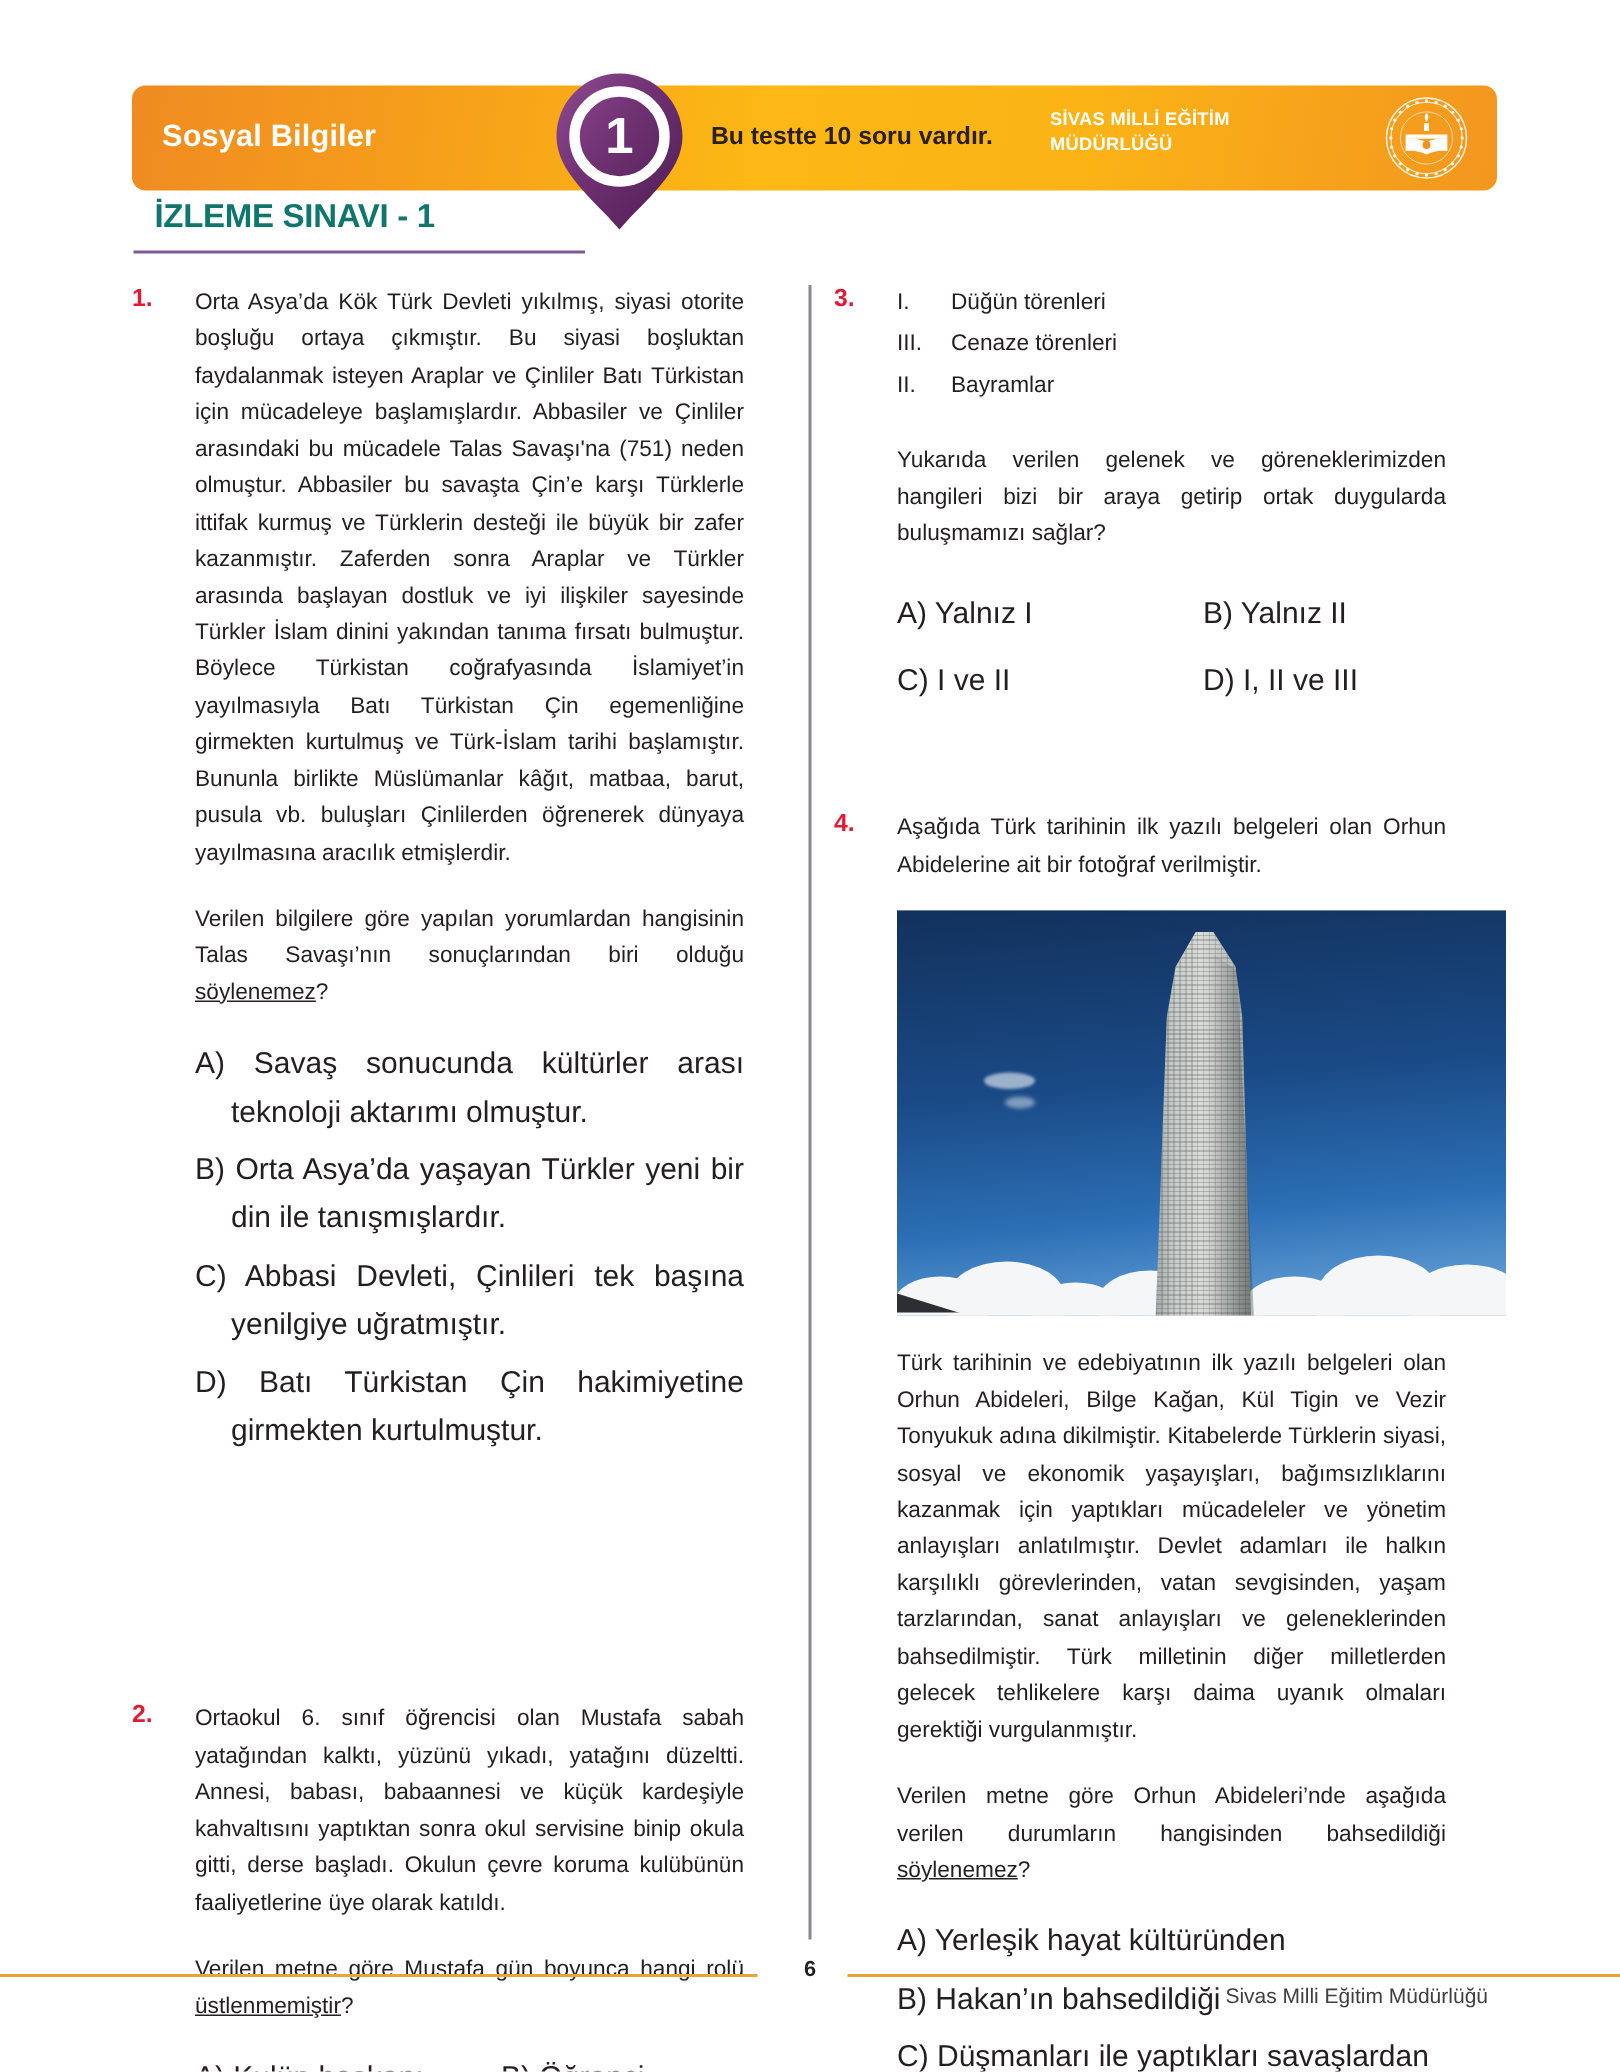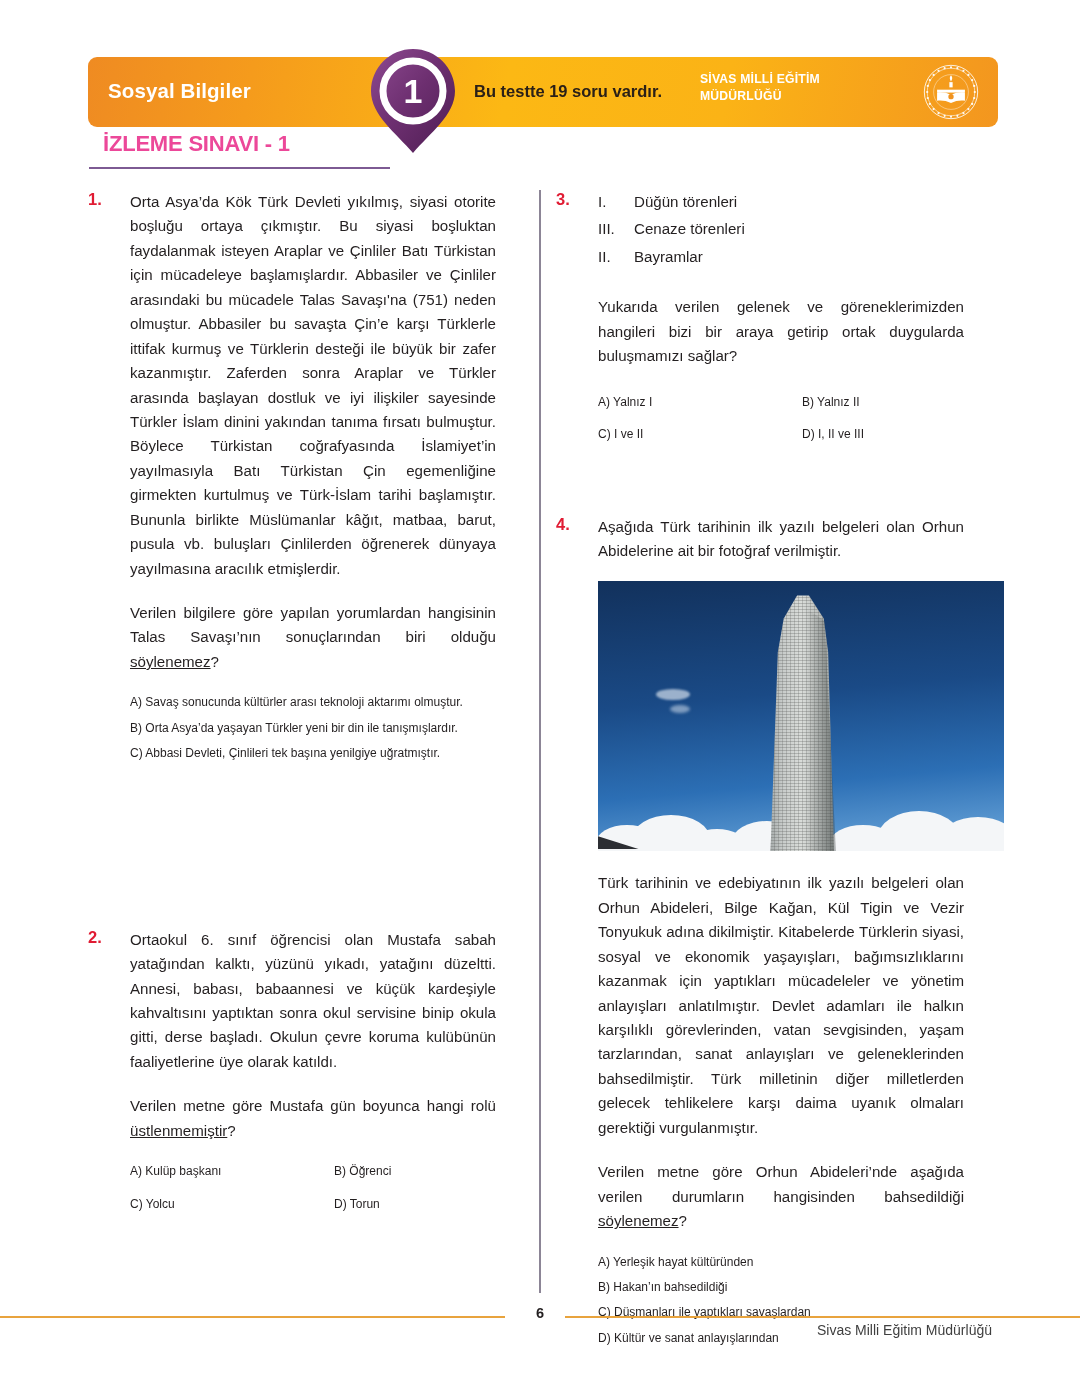--- a/index.html
+++ b/index.html
@@ -91,21 +91,21 @@
   }
 
   
   .exam-title {
     position: absolute;
     left: 103px;
     top: 131px;
     font-size: 22px;
     font-weight: bold;
     letter-spacing: -.2px;
-    color: #ec4899;
+    color: #0f766e;
   }
   .exam-underline {
     position: absolute;
     left: 89px;
     top: 167px;
     width: 301px;
     height: 2.4px;
     background: #7d5a93;
   }
 
@@ -153,21 +153,21 @@
     font-weight: normal;
     text-align: justify;
     text-justify: inter-word;
     margin-top: 20px;
     color: #231f20;
   }
   .q-prompt .u { text-decoration: underline; }
 
   .opts { margin-top: 19px; }
   .opt {
-    font-size: 12px;
+    font-size: 20px;
     line-height: 1.62;
     padding-left: 24px;
     text-indent: -24px;
     margin-bottom: 6px;
     text-align: justify;
     text-justify: inter-word;
   }
   .opt:last-child { margin-bottom: 0; }
 
   
@@ -310,21 +310,21 @@
   }
 </style>
 </head>
 <body>
 
 <div class="header-wrap">
   <div class="header-bar"></div>
 
   <div class="subject-title">Sosyal Bilgiler</div>
 
-  <div class="test-count">Bu testte 19 soru vardır.</div>
+  <div class="test-count">Bu testte 10 soru vardır.</div>
 
   <div class="org-name">
     <span>SİVAS MİLLİ EĞİTİM</span><br>
     <span>MÜDÜRLÜĞÜ</span>
   </div>
 
   <svg class="meb-logo" viewBox="0 0 100 100">
     <circle cx="50" cy="50" r="46" fill="none" stroke="#ffffff" stroke-width="1.6" opacity=".92"></circle>
     <circle cx="50" cy="50" r="41" fill="none" stroke="#ffffff" stroke-width="1.2" opacity=".85"></circle>
     <circle cx="50" cy="50" r="30" fill="none" stroke="#ffffff" stroke-width="1" opacity=".7"></circle>
@@ -385,20 +385,21 @@
 <div class="col col-left">
 
   <div class="q">
     <div class="q-num">1.</div>
     <div class="q-body">Orta Asya’da Kök Türk Devleti yıkılmış, siyasi otorite boşluğu ortaya çıkmıştır. Bu siyasi boşluktan faydalanmak isteyen Araplar ve Çinliler Batı Türkistan için mücadeleye başlamışlardır. Abbasiler ve Çinliler arasındaki bu mücadele Talas Savaşı'na (751) neden olmuştur. Abbasiler bu savaşta Çin’e karşı Türklerle ittifak kurmuş ve Türklerin desteği ile büyük bir zafer kazanmıştır. Zaferden sonra Araplar ve Türkler arasında başlayan dostluk ve iyi ilişkiler sayesinde Türkler İslam dinini yakından tanıma fırsatı bulmuştur. Böylece Türkistan coğrafyasında İslamiyet’in yayılmasıyla Batı Türkistan Çin egemenliğine girmekten kurtulmuş ve Türk-İslam tarihi başlamıştır. Bununla birlikte Müslümanlar kâğıt, matbaa, barut, pusula vb. buluşları Çinlilerden öğrenerek dünyaya yayılmasına aracılık etmişlerdir.</div>
     <div class="q-prompt"><span>Verilen bilgilere göre yapılan yorumlardan hangisinin Talas Savaşı’nın sonuçlarından biri olduğu </span><span class="u">söylenemez</span><span>?</span></div>
     <div class="opts">
       <div class="opt">A) Savaş sonucunda kültürler arası teknoloji aktarımı olmuştur.</div>
       <div class="opt">B) Orta Asya’da yaşayan Türkler yeni bir din ile tanışmışlardır.</div>
       <div class="opt">C) Abbasi Devleti, Çinlileri tek başına yenilgiye uğratmıştır.</div>
+      <div class="opt">D) Batı Türkistan Çin hakimiyetine girmekten kurtulmuştur.</div>
     </div>
   </div>
 
   <div class="q" style="margin-top:164px">
     <div class="q-num">2.</div>
     <div class="q-body">Ortaokul 6. sınıf öğrencisi olan Mustafa sabah yatağından kalktı, yüzünü yıkadı, yatağını düzeltti. Annesi, babası, babaannesi ve küçük kardeşiyle kahvaltısını yaptıktan sonra okul servisine binip okula gitti, derse başladı. Okulun çevre koruma kulübünün faaliyetlerine üye olarak katıldı.</div>
     <div class="q-prompt"><span>Verilen metne göre Mustafa gün boyunca hangi rolü </span><span class="u">üstlenmemiştir</span><span>?</span></div>
     <div class="opts-grid">
       <div class="opt">A) Kulüp başkanı</div>
       <div class="opt">B) Öğrenci</div>

